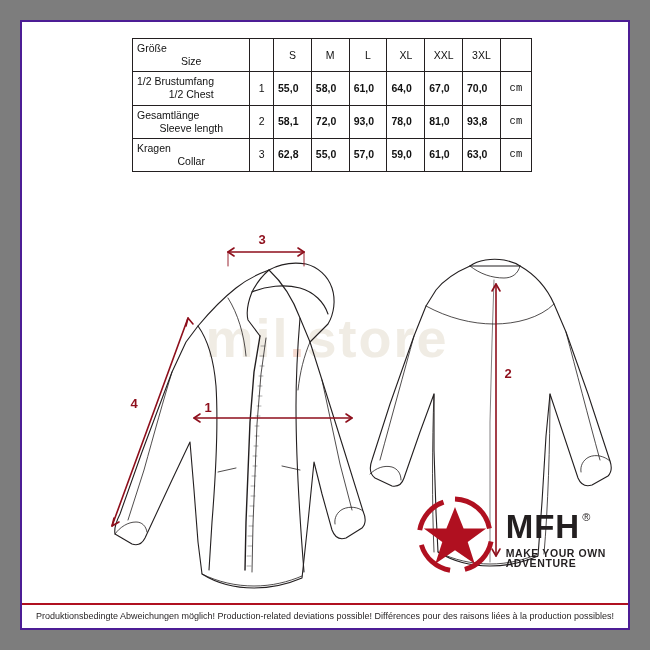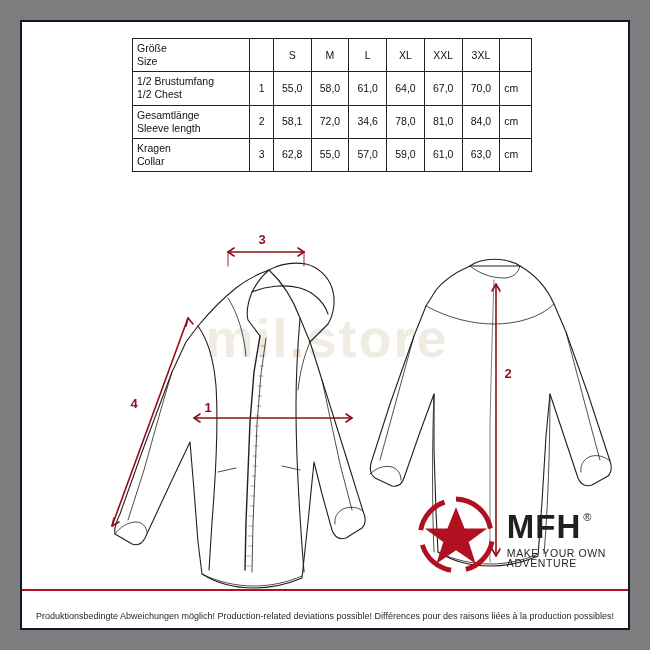--- a/index.html
+++ b/index.html
@@ -7,21 +7,21 @@
     width:650px;height:650px;
     background:#7d7d7d;
     font-family:"Liberation Sans", sans-serif;
     overflow:hidden;
   }
   .frame{
     position:absolute;
     left:20px;top:20px;
     width:610px;height:610px;
     background:#ffffff;
-    border:2px solid #0f172a;
+    border:2px solid #4c1d95;
     box-sizing:border-box;
   }
   
   .table-wrap{
     position:absolute;
     left:110px;top:16px;
     width:400px;
   }
   table.size{
     border-collapse:collapse;
@@ -31,25 +31,25 @@
   }
   table.size td{
     border:1px solid #231f20;
     padding:3px 4px;
     line-height:1.25;
     vertical-align:middle;
     white-space:nowrap;
   }
   td.lbl{ width:128px; text-align:left; }
   td.idx{ width:20px; text-align:center; }
-  td.val{ width:34px; text-align:center; }
-  td.unit{ width:28px; border-right:1px solid #231f20;}
+  td.val{ width:34px; text-align:left;font-weight:bold; }
+  td.unit{ width:28px; text-align:center; border-right:1px solid #231f20;font-family:Liberation Mono, monospace;}
   td.hdr{ text-align:center; font-weight:normal; }
   .lbl .de{display:block;}
-  .lbl .en{display:block;}
+  .lbl .en{display:block;text-align:center;}
 
   
   .watermark{
     position:absolute;
     left:40px;top:285px;
     width:530px;
     text-align:center;
     font-size:54px;
     letter-spacing:2px;
     color:#f0ece4;
@@ -75,33 +75,33 @@
     gap:10px;
   }
   .logo-star{ width:82px;height:82px; position:relative; }
   .logo-text{ line-height:1; }
   .logo-mfh{
     font-size:33px;font-weight:bold;color:#231f20;letter-spacing:1px;
     display:flex;align-items:flex-start;margin-top:8px;
   }
   .logo-mfh sup{ font-size:11px; font-weight:normal; margin-left:2px; margin-top:2px;}
   .logo-tag{
-    font-size:10.5px;color:#231f20;font-weight:normal;letter-spacing:.6px;
+    font-size:10.5px;color:#231f20;font-weight:bold;letter-spacing:.6px;
     margin-top:5px;text-align:left;
   }
   .logo-tag span{display:block;}
   .logo-tag .l2{ text-align:left; }
 
   
   .footer-bar{
     position:absolute;
     left:0;bottom:0;
     width:100%;
     box-sizing:border-box;
-    padding:20px 8px 7px 8px;
+    padding:6px 8px 7px 8px;
     text-align:center;
     font-size:9px;
     color:#231f20;
     border-top:2px solid #b01020;
     background:#ffffff;
   }
 </style>
 </head>
 <body>
 
@@ -141,24 +141,24 @@
         </tr>
 
         <tr>
           <td class="lbl">
             <span class="de">Gesamtlänge</span>
             <span class="en">Sleeve length</span>
           </td>
           <td class="idx">2</td>
           <td class="val">58,1</td>
           <td class="val">72,0</td>
-          <td class="val">34,6</td>
+          <td class="val">93,0</td>
           <td class="val">78,0</td>
           <td class="val">81,0</td>
-          <td class="val">84,0</td>
+          <td class="val">93,8</td>
           <td class="unit">cm</td>
         </tr>
 
         <tr>
           <td class="lbl">
             <span class="de">Kragen</span>
             <span class="en">Collar</span>
           </td>
           <td class="idx">3</td>
           <td class="val">62,8</td>

